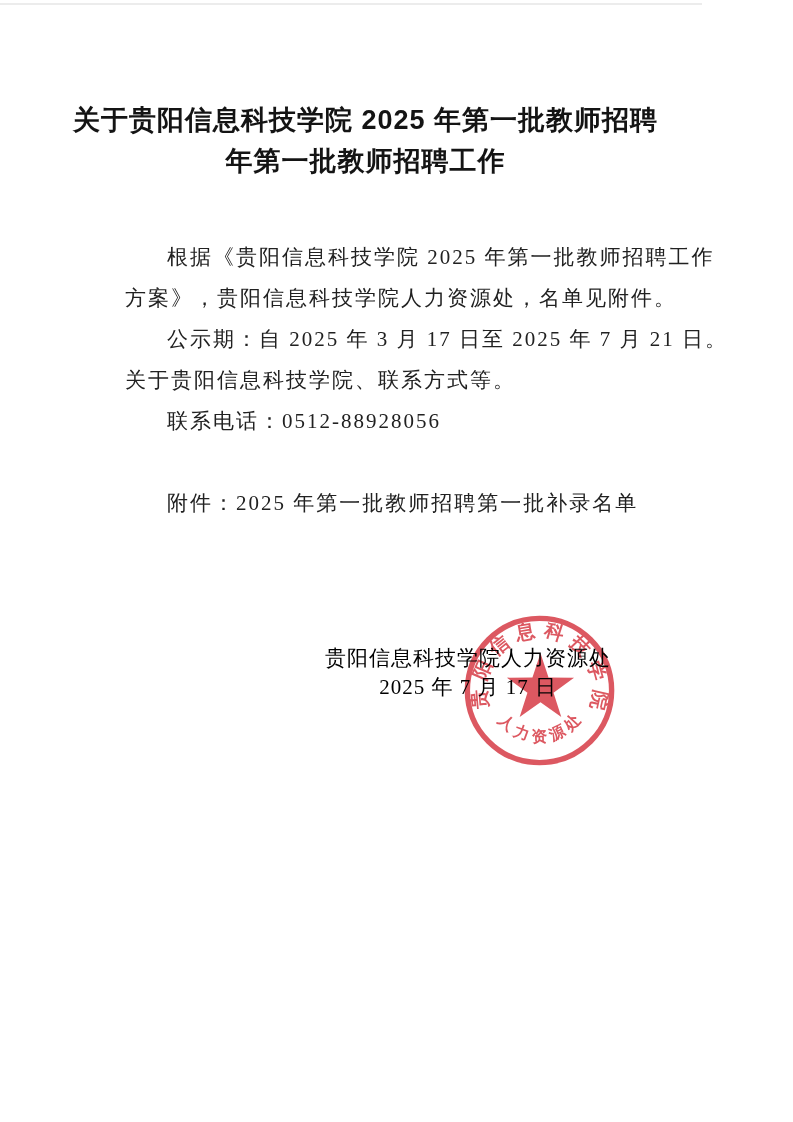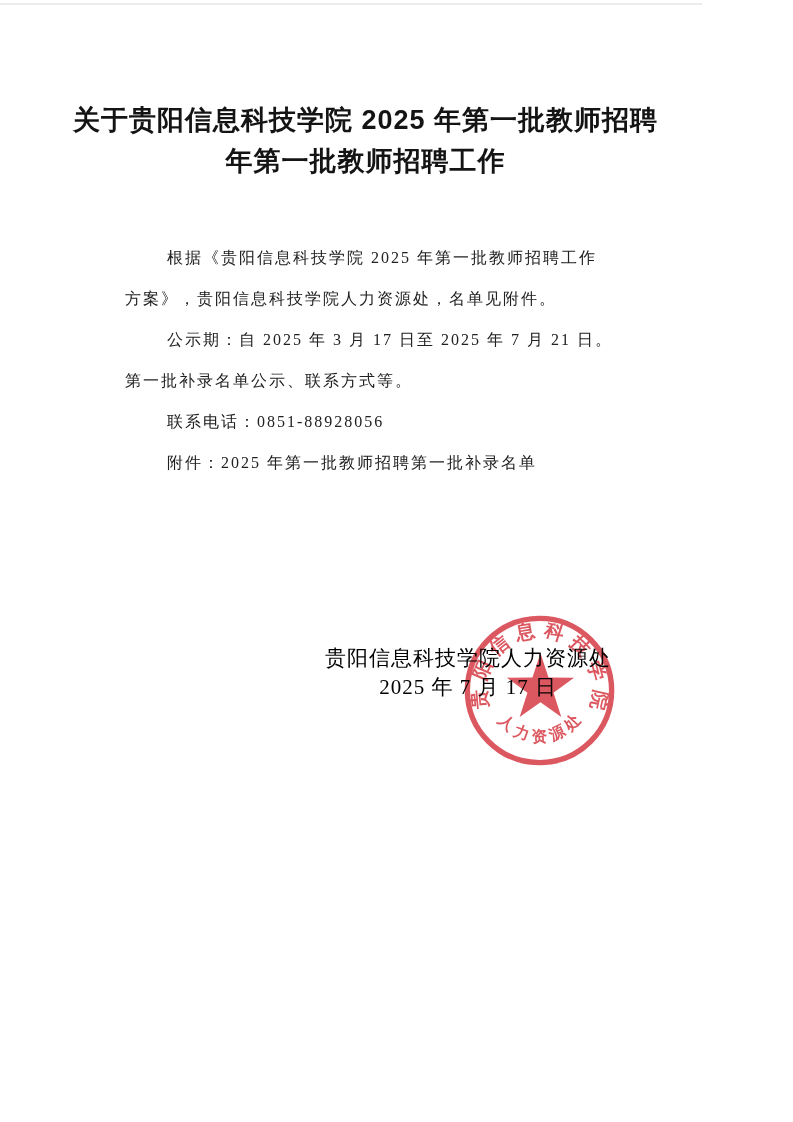--- a/index.html
+++ b/index.html
@@ -36,28 +36,28 @@
     font-size: 27px;
     line-height: 41px;
     color: #141414;
     letter-spacing: 1px;
   }
   .body-block {
     position: absolute;
     top: 237px;
     left: 125px;
     width: 625px;
-    font-size: 16px;
+    font-size: 21px;
     line-height: 41px;
     letter-spacing: 2px;
     color: #212121;
   }
   .body-line { white-space: nowrap; }
   .body-line.indent { padding-left: 42px; }
-  .body-line.gap { }
+  .body-line.gap { margin-top: 41px; }
   .signature-block {
     position: absolute;
     top: 646px;
     right: 120px;
     text-align: center;
     font-size: 21px;
     line-height: 25px;
     color: #000000;
     letter-spacing: 1px;
   }
@@ -88,22 +88,22 @@
 
   <div class="title-block">
     <div>关于贵阳信息科技学院 2025 年第一批教师招聘</div>
     <div>年第一批教师招聘工作</div>
   </div>
 
   <div class="body-block">
     <div class="body-line indent">根据《贵阳信息科技学院 2025 年第一批教师招聘工作</div>
     <div class="body-line">方案》，贵阳信息科技学院人力资源处，名单见附件。</div>
     <div class="body-line indent">公示期：自 2025 年 3 月 17 日至 2025 年 7 月 21 日。</div>
-    <div class="body-line">第一批补录名单公示、联系方式等。</div>
-    <div class="body-line indent">联系电话：0851-88928056</div>
+    <div class="body-line">关于贵阳信息科技学院、联系方式等。</div>
+    <div class="body-line indent">联系电话：0512-88928056</div>
     <div class="body-line indent gap">附件：2025 年第一批教师招聘第一批补录名单</div>
   </div>
 
   <div class="signature-block">
     <div>贵阳信息科技学院人力资源处</div>
     <div class="signature-date">2025 年 7 月 17 日</div>
   </div>
 
   <div class="seal">
     <svg viewBox="0 0 160 160" xmlns="http://www.w3.org/2000/svg">

